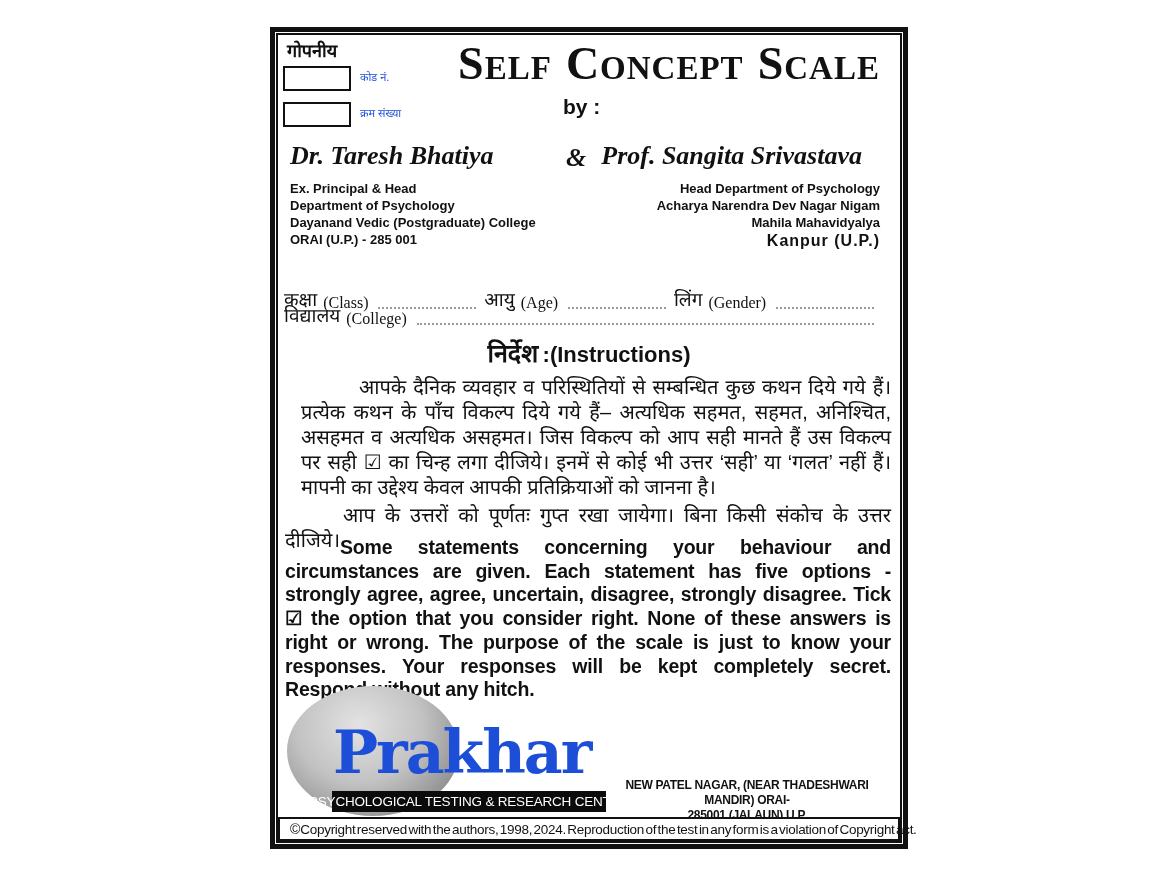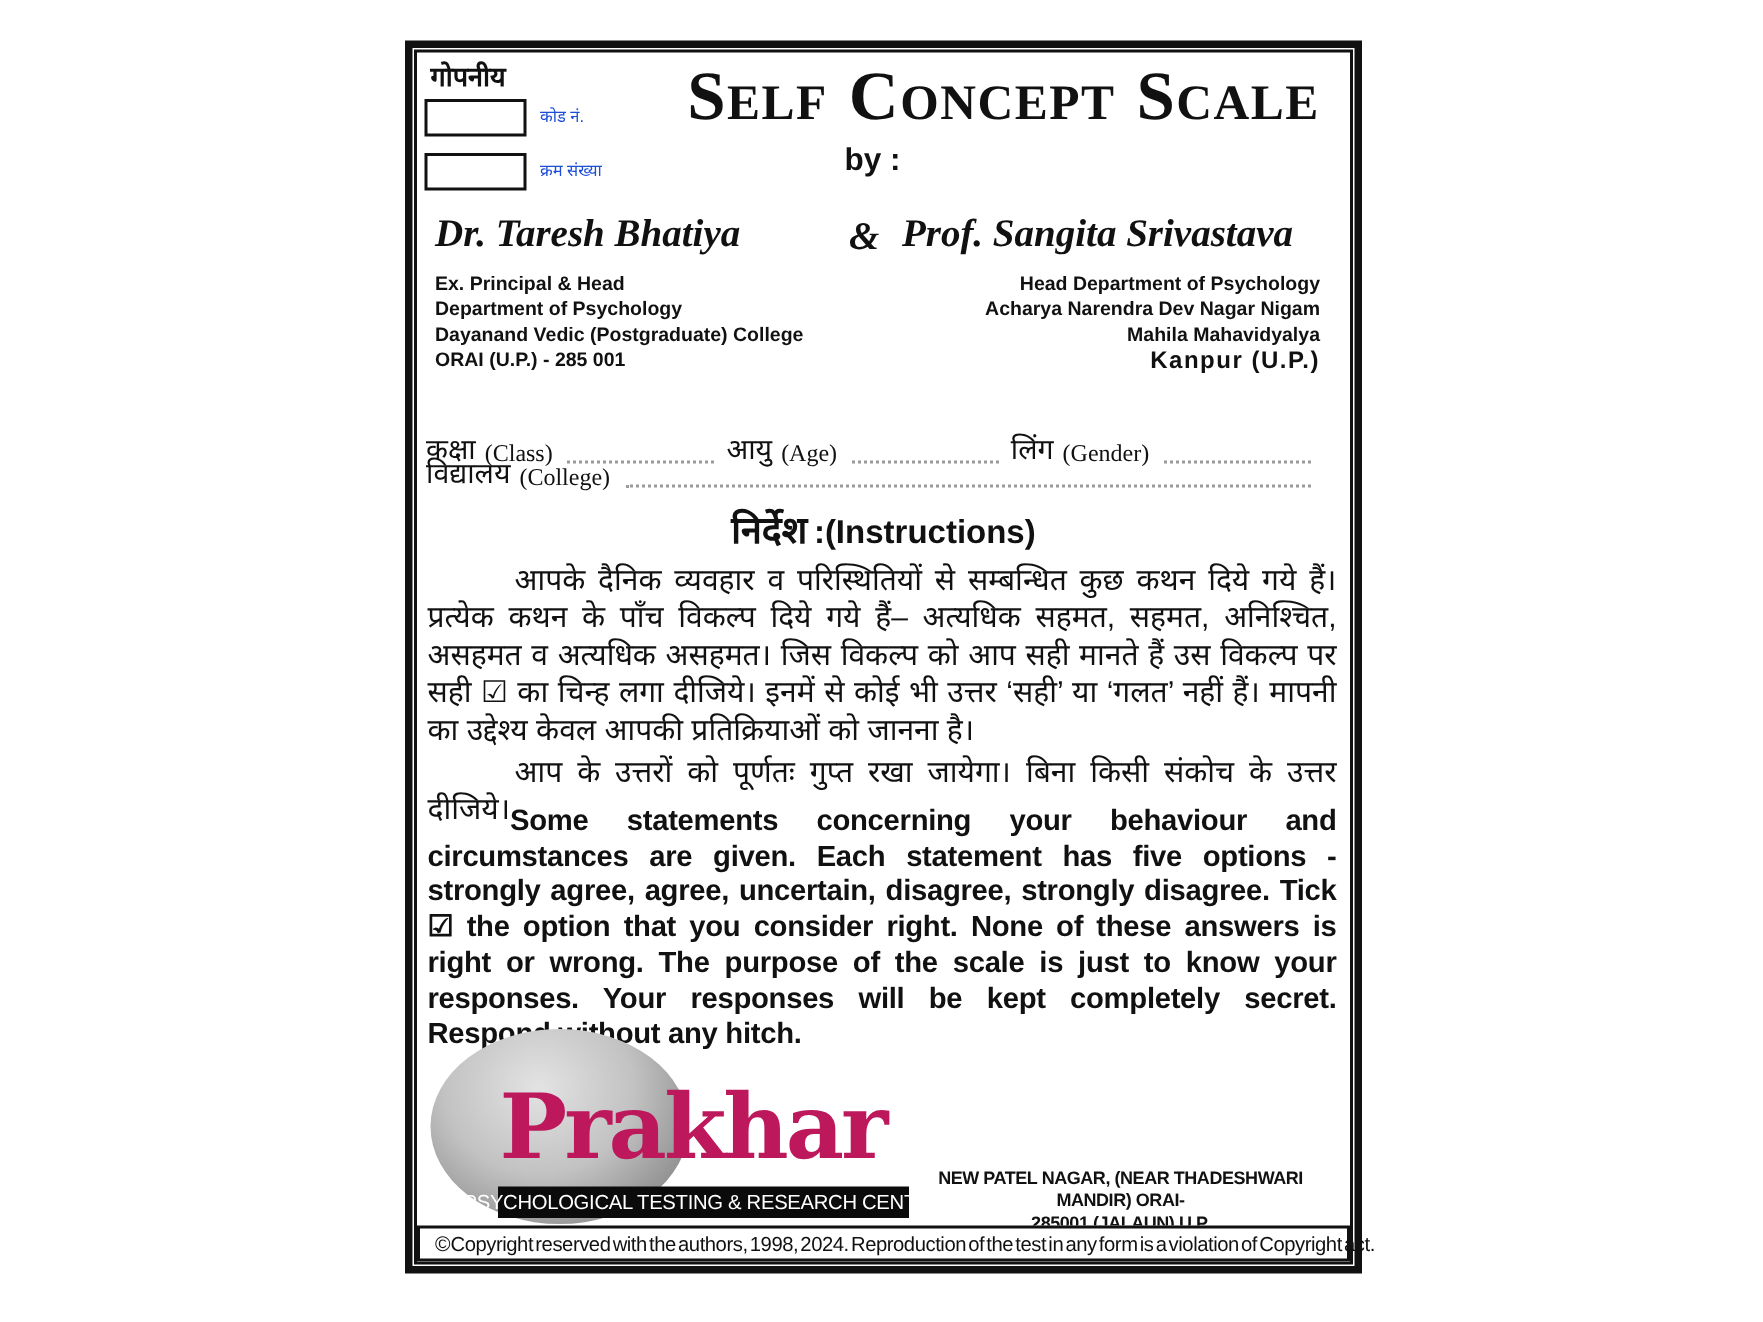--- a/index.html
+++ b/index.html
@@ -101,41 +101,41 @@
   .instr-heading .hi { font-size: 25px; }
   .instr-heading .en { font-size: 22px; }
   .para {
     position: absolute; left: 7px; right: 9px;
     text-align: justify;
   }
   .para-hi {
     font-size: 20px; line-height: 25px;
     text-indent: 58px;
   }
-  .p-hi1 { top: 340px; }
+  .p-hi1 { top: 340px; margin-left: 16px; }
   .p-hi2 { top: 468px; }
   .para-en {
     top: 501px;
     font-size: 19.5px; line-height: 23.7px;
     font-weight: 600;
     text-indent: 55px;
     letter-spacing: -0.2px;
   }
   
   .logo-ellipse {
     position: absolute; left: 9px; top: 651px;
     width: 172px; height: 130px;
     border-radius: 50%;
     background: radial-gradient(ellipse at 42% 30%, #e3e3e3 0%, #c2c2c2 45%, #8f8f8f 80%, #7c7c7c 100%);
   }
   .brand {
     position: absolute; left: 55px; top: 682px;
     font-family: "DejaVu Serif", serif;
     font-weight: 800; font-size: 60px;
-    letter-spacing: -2px; color: #be185d;
+    letter-spacing: -2px; color: #1d4ed8;
     white-space: nowrap;
   }
   .brand-bar {
     position: absolute; left: 54px; top: 756px;
     width: 274px; height: 21px;
     background: #0b0b0b;
     display: flex; align-items: center; justify-content: center;
   }
   .brand-bar span {
     color: #fff; font-size: 13.5px; font-weight: 400;

